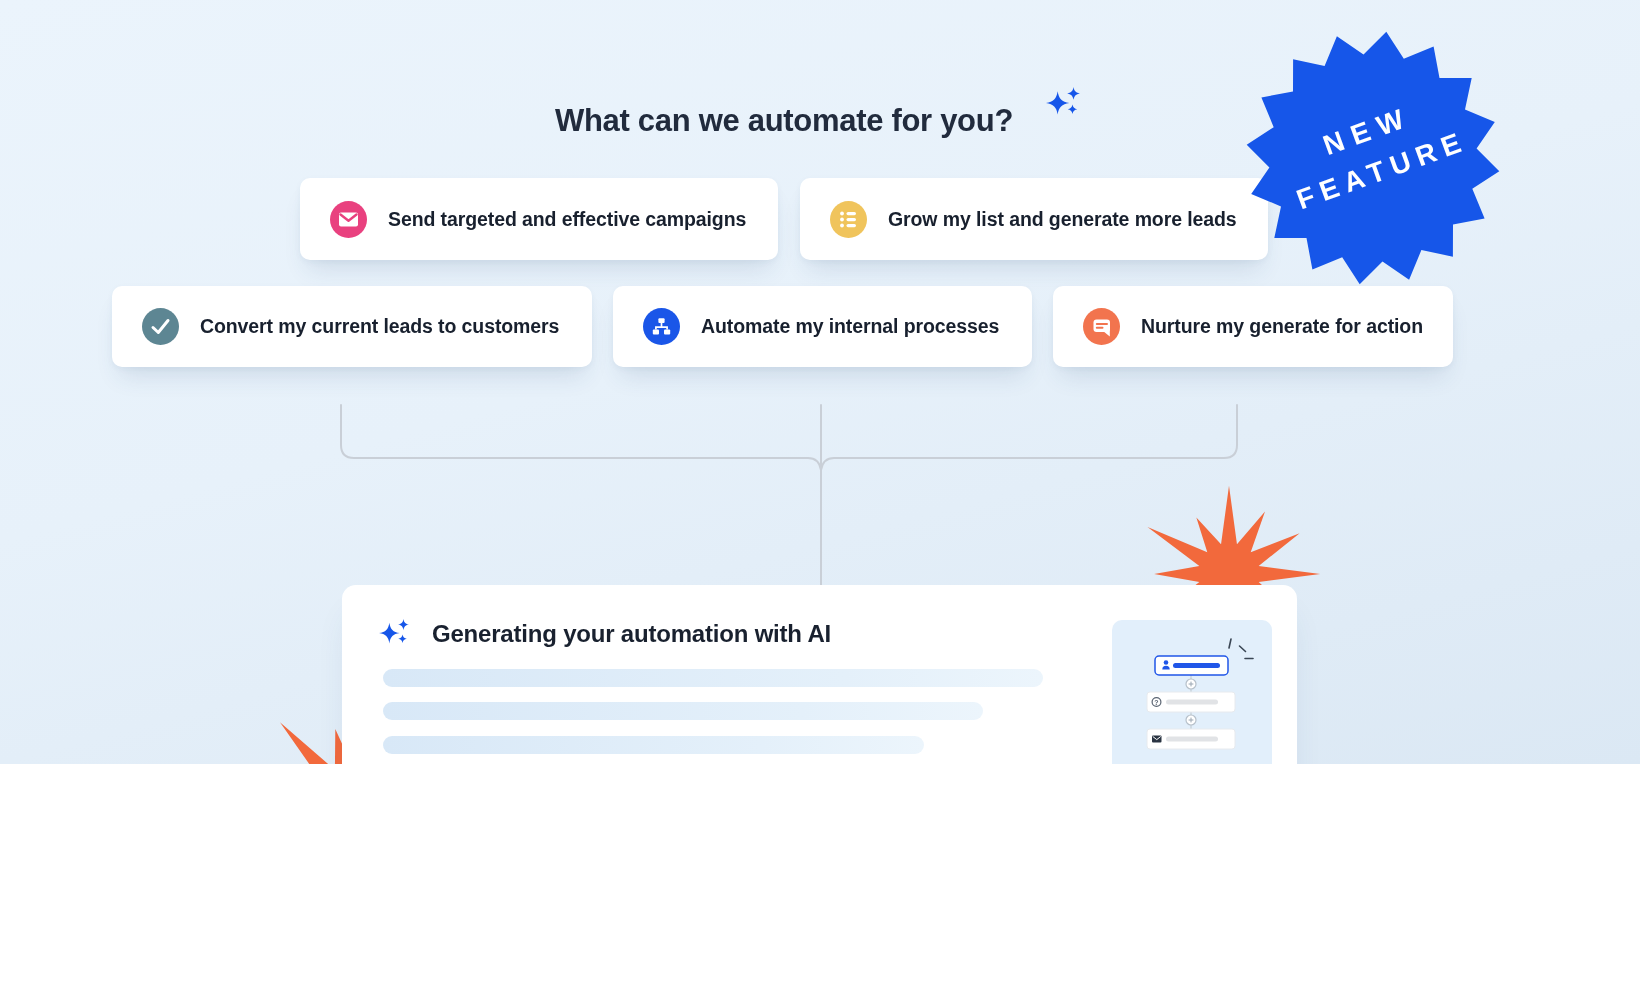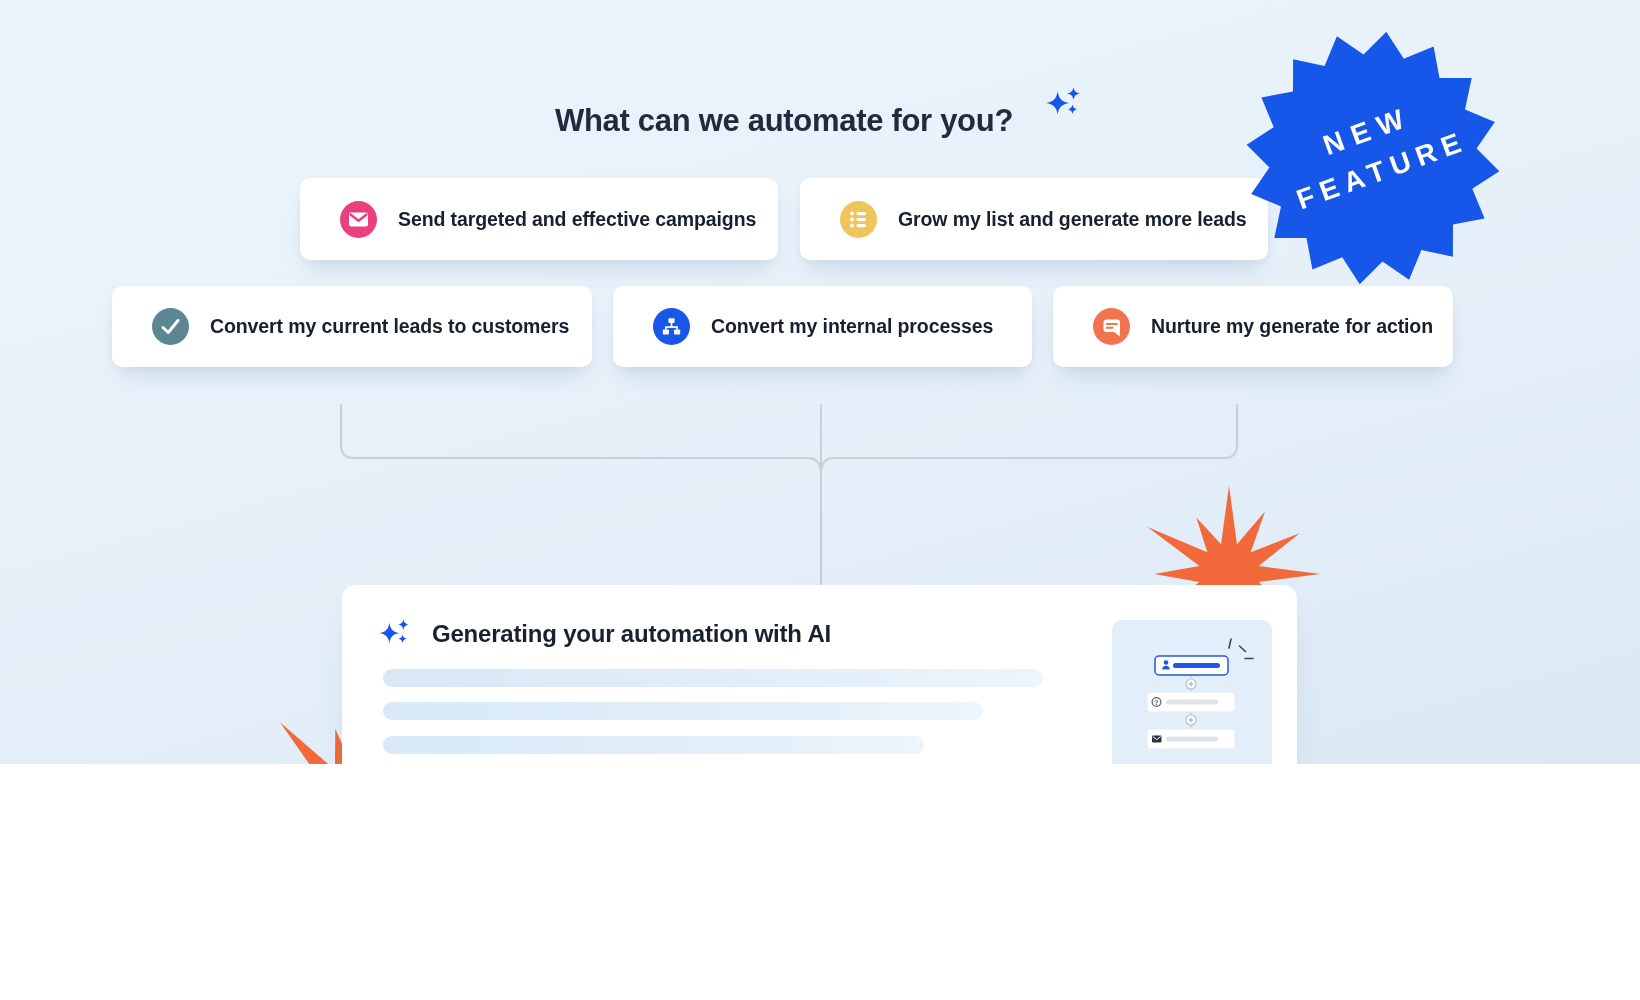--- a/index.html
+++ b/index.html
@@ -8,21 +8,21 @@
          background:linear-gradient(165deg,#ebf4fc 0%,#e7f1fa 45%,#dbe8f4 100%);}
 
   
   .page-title{position:absolute;left:384px;top:103px;width:800px;text-align:center;
     font-size:31px;font-weight:700;color:#212b3d;letter-spacing:-0.3px;}
   .title-sparkle{position:absolute;left:1046px;top:86px;width:36px;height:36px;}
 
   
   .opt-card{position:absolute;background:#ffffff;border-radius:10px;
     box-shadow:0 16px 24px -8px rgba(45,75,120,.14), 0 2px 6px rgba(45,75,120,.05);
-    display:flex;align-items:center;padding-left:40px;gap:21px;box-sizing:border-box;
+    display:flex;align-items:center;padding-left:30px;gap:21px;box-sizing:border-box;
     cursor:pointer;z-index:2;}
   .opt-label{font-size:19.5px;font-weight:700;color:#18202e;letter-spacing:-0.1px;}
   .c1{left:300px;top:178px;width:478px;height:82px;}
   .c2{left:800px;top:178px;width:468px;height:82px;}
   .c3{left:112px;top:286px;width:480px;height:81px;}
   .c4{left:613px;top:286px;width:419px;height:81px;}
   .c5{left:1053px;top:286px;width:400px;height:81px;}
 
   
   .badge{position:absolute;left:1243px;top:28px;width:264px;height:264px;z-index:4;}
@@ -111,21 +111,21 @@
   <div class="opt-card c4">
     <svg width="37" height="37" viewBox="0 0 37 37">
       <circle cx="18.5" cy="18.5" r="18.5" fill="#1a56e8"></circle>
       <g fill="#ffffff">
         <rect x="15.4" y="10.2" width="6.2" height="4.8" rx="1"></rect>
         <rect x="9.8" y="21.6" width="6.2" height="4.8" rx="1"></rect>
         <rect x="21" y="21.6" width="6.2" height="4.8" rx="1"></rect>
       </g>
       <path d="M18.5,15 V19.2 M12.9,21.6 V19.2 H24.1 V21.6" stroke="#ffffff" stroke-width="1.7" fill="none"></path>
     </svg>
-    <span class="opt-label">Convert my internal processes</span>
+    <span class="opt-label">Automate my internal processes</span>
   </div>
 
   <div class="opt-card c5">
     <svg width="37" height="37" viewBox="0 0 37 37">
       <circle cx="18.5" cy="18.5" r="18.5" fill="#f2744e"></circle>
       <rect x="10.5" y="11.5" width="16.5" height="12.5" rx="3" fill="#ffffff"></rect>
       <polygon points="20,23 26.8,28.5 26.8,21" fill="#ffffff"></polygon>
       <path d="M13.8,16 H24 M13.8,19.8 H19.5" stroke="#f2744e" stroke-width="2" stroke-linecap="round"></path>
     </svg>
     <span class="opt-label">Nurture my generate for action</span>

